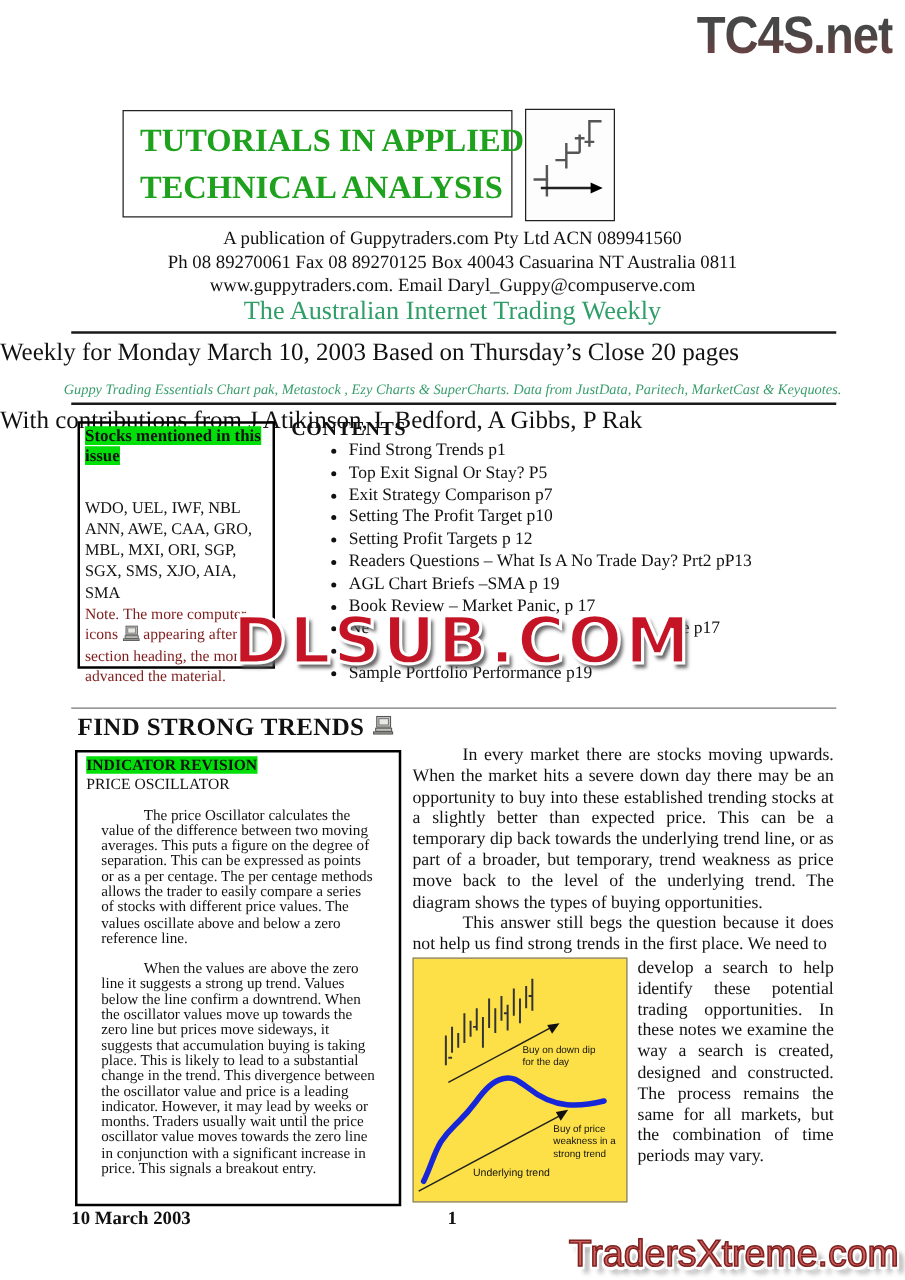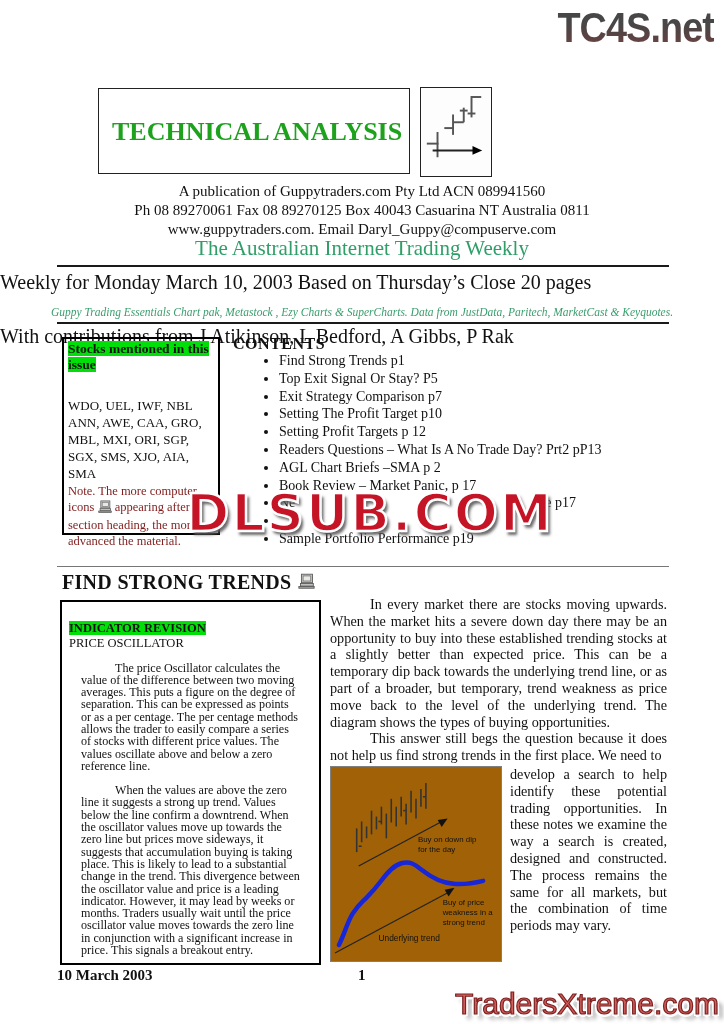--- a/index.html
+++ b/index.html
@@ -50,29 +50,29 @@
              font-family:"DejaVu Sans",sans-serif;font-weight:800;font-size:52px;line-height:58px;
              letter-spacing:2px;color:#c41425;-webkit-text-stroke:2.5px #ffffff;
              text-shadow:3px 4px 3px rgba(90,90,90,.9),-1px -1px 0 #fff,1px 1px 0 #fff;
              transform:scaleY(1.0);white-space:nowrap;}
 
   
   .section-heading{position:absolute;left:62px;top:571px;font-size:20px;font-weight:bold;
                    letter-spacing:.3px;display:flex;align-items:center;gap:6px;}
 
   .indicator-box{position:absolute;left:60px;top:600px;width:261px;height:365px;
-                 border:2px solid #000;box-sizing:border-box;padding:20px 7px;}
+                 border:2px solid #000;box-sizing:border-box;padding:4px 7px;}
   .indicator-heading{font-size:12.5px;line-height:13.5px;}
   .indicator-sub{font-size:12.5px;line-height:14px;}
   .indicator-box p{font-size:12.1px;line-height:12.3px;margin:12px;text-indent:34px;}
 
   .right-col{position:absolute;left:330px;top:596px;width:337px;}
   .right-col p{font-size:14.2px;line-height:16.8px;margin:0;text-align:justify;text-indent:40px;}
   .wrap-row{display:flex;gap:8px;margin-top:2px;}
-  .figure-box{width:170px;height:194px;border:1px solid #808080;flex:none;background:#a16207;}
+  .figure-box{width:170px;height:194px;border:1px solid #808080;flex:none;background:#fde047;}
   .narrow-col{width:159px;font-size:14.2px;line-height:16.8px;text-align:justify;}
 
   .fig-label{font-family:"Liberation Sans",sans-serif;font-size:8px;fill:#111;}
 
   
   .footer-date{position:absolute;left:57px;top:967px;font-size:15px;font-weight:bold;}
   .page-number{position:absolute;left:358px;top:967px;font-size:15px;font-weight:bold;}
   .txtreme{position:absolute;right:5px;top:987px;
            font-family:"Liberation Sans",sans-serif;font-weight:normal;font-size:30px;
            color:#cf5f5c;-webkit-text-stroke:1.2px #7c2020;letter-spacing:0;
@@ -81,20 +81,21 @@
   .cicon{display:inline-block;vertical-align:-2px;}
 </style>
 </head>
 <body>
 
 <div class="page">
 
   <div class="tc4s">TC4S.net</div>
 
   <div class="title-box">
+    <div class="title-line">TUTORIALS IN APPLIED</div>
     <div class="title-line">TECHNICAL ANALYSIS</div>
   </div>
 
   <div class="logo-box">
     <span>
       <svg viewBox="0 0 70 88" width="68" height="86">
         <g stroke="#555" stroke-width="2" fill="none">
           <path d="M6 57 h12"></path>
             <path d="M17 45 v26"></path>
           <path d="M24 41 h9"></path>
@@ -141,21 +142,21 @@
   </div>
 
   <div class="contents-heading">CONTENTS</div>
   <ul class="contents-list">
     <li>Find Strong Trends p1</li>
     <li>Top Exit Signal Or Stay? P5</li>
     <li>Exit Strategy Comparison p7</li>
     <li>Setting The Profit Target p10</li>
     <li>Setting Profit Targets p 12</li>
     <li>Readers Questions – What Is A No Trade Day? Prt2 pP13</li>
-    <li>AGL Chart Briefs –SMA p 2</li>
+    <li>AGL Chart Briefs –SMA p 19</li>
     <li>Book Review – Market Panic, p 17</li>
     <li><span>Ne</span><span class="spacer"></span><span>e p17</span></li>
     <li>&nbsp;</li>
     <li>Sample Portfolio Performance p19</li>
   </ul>
 
   <div class="watermark">DLSUB.COM</div>
 
   <div class="rule-thin" style="top:566px;"></div>
 

